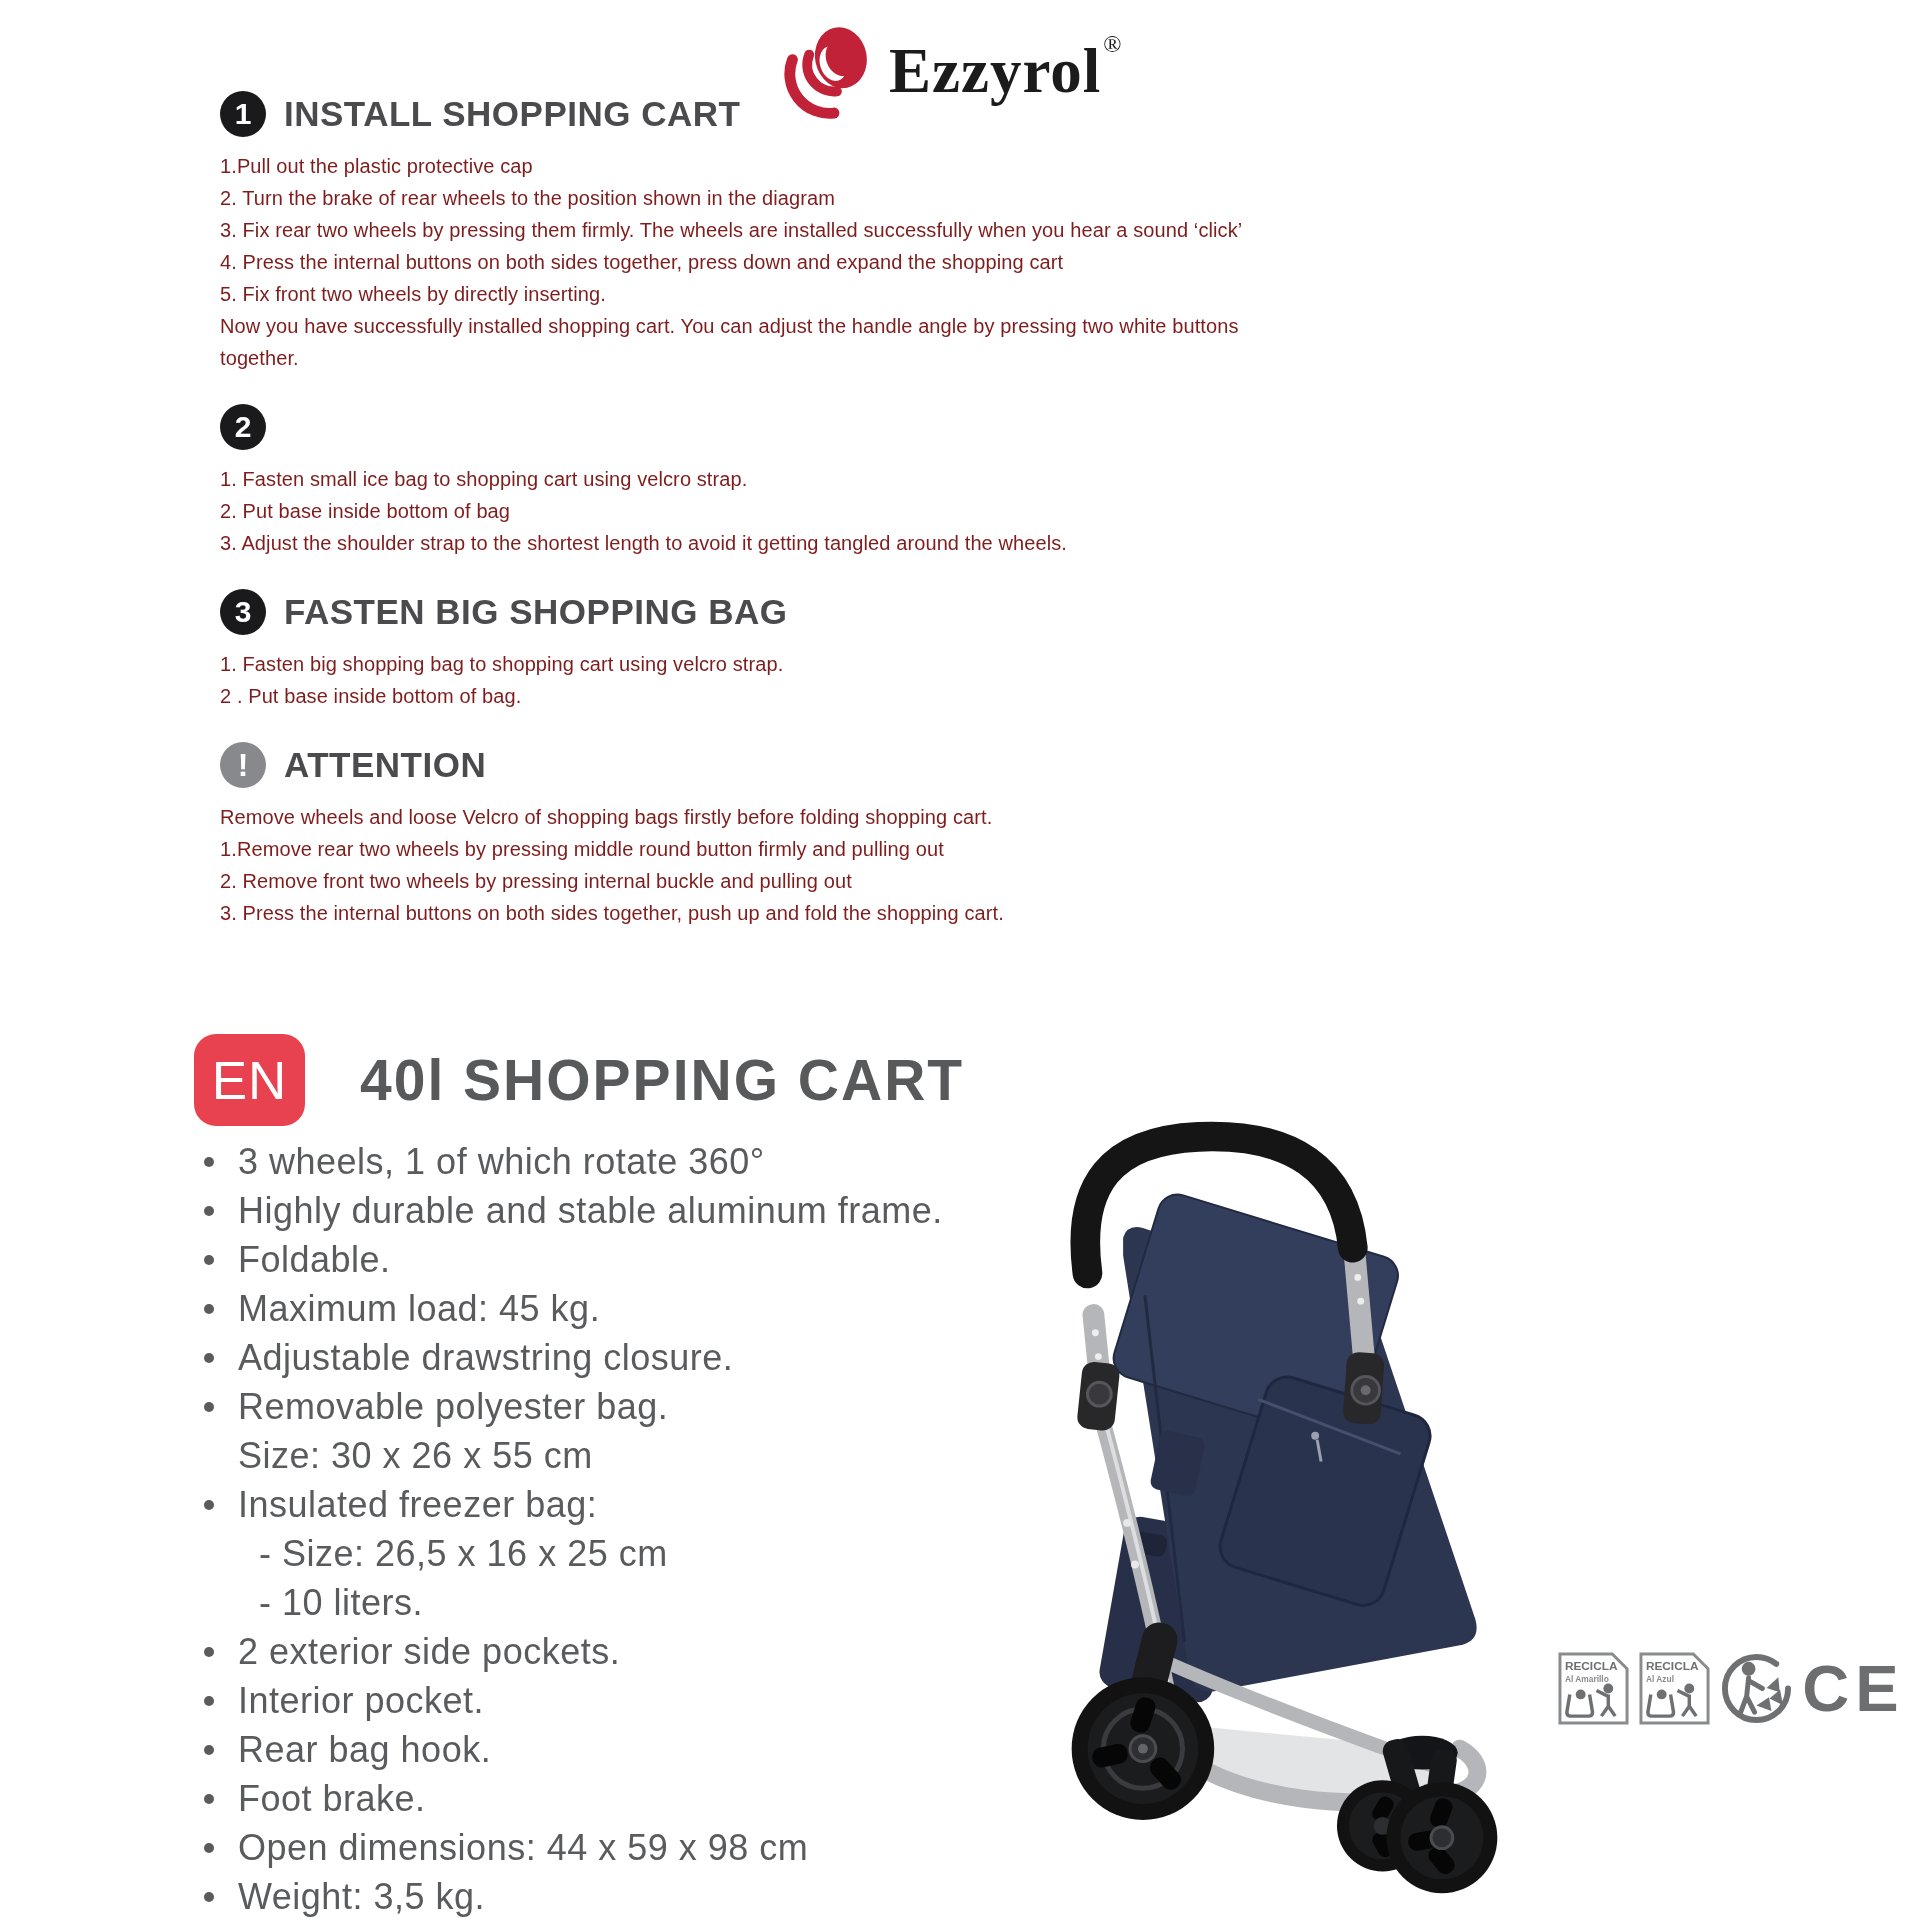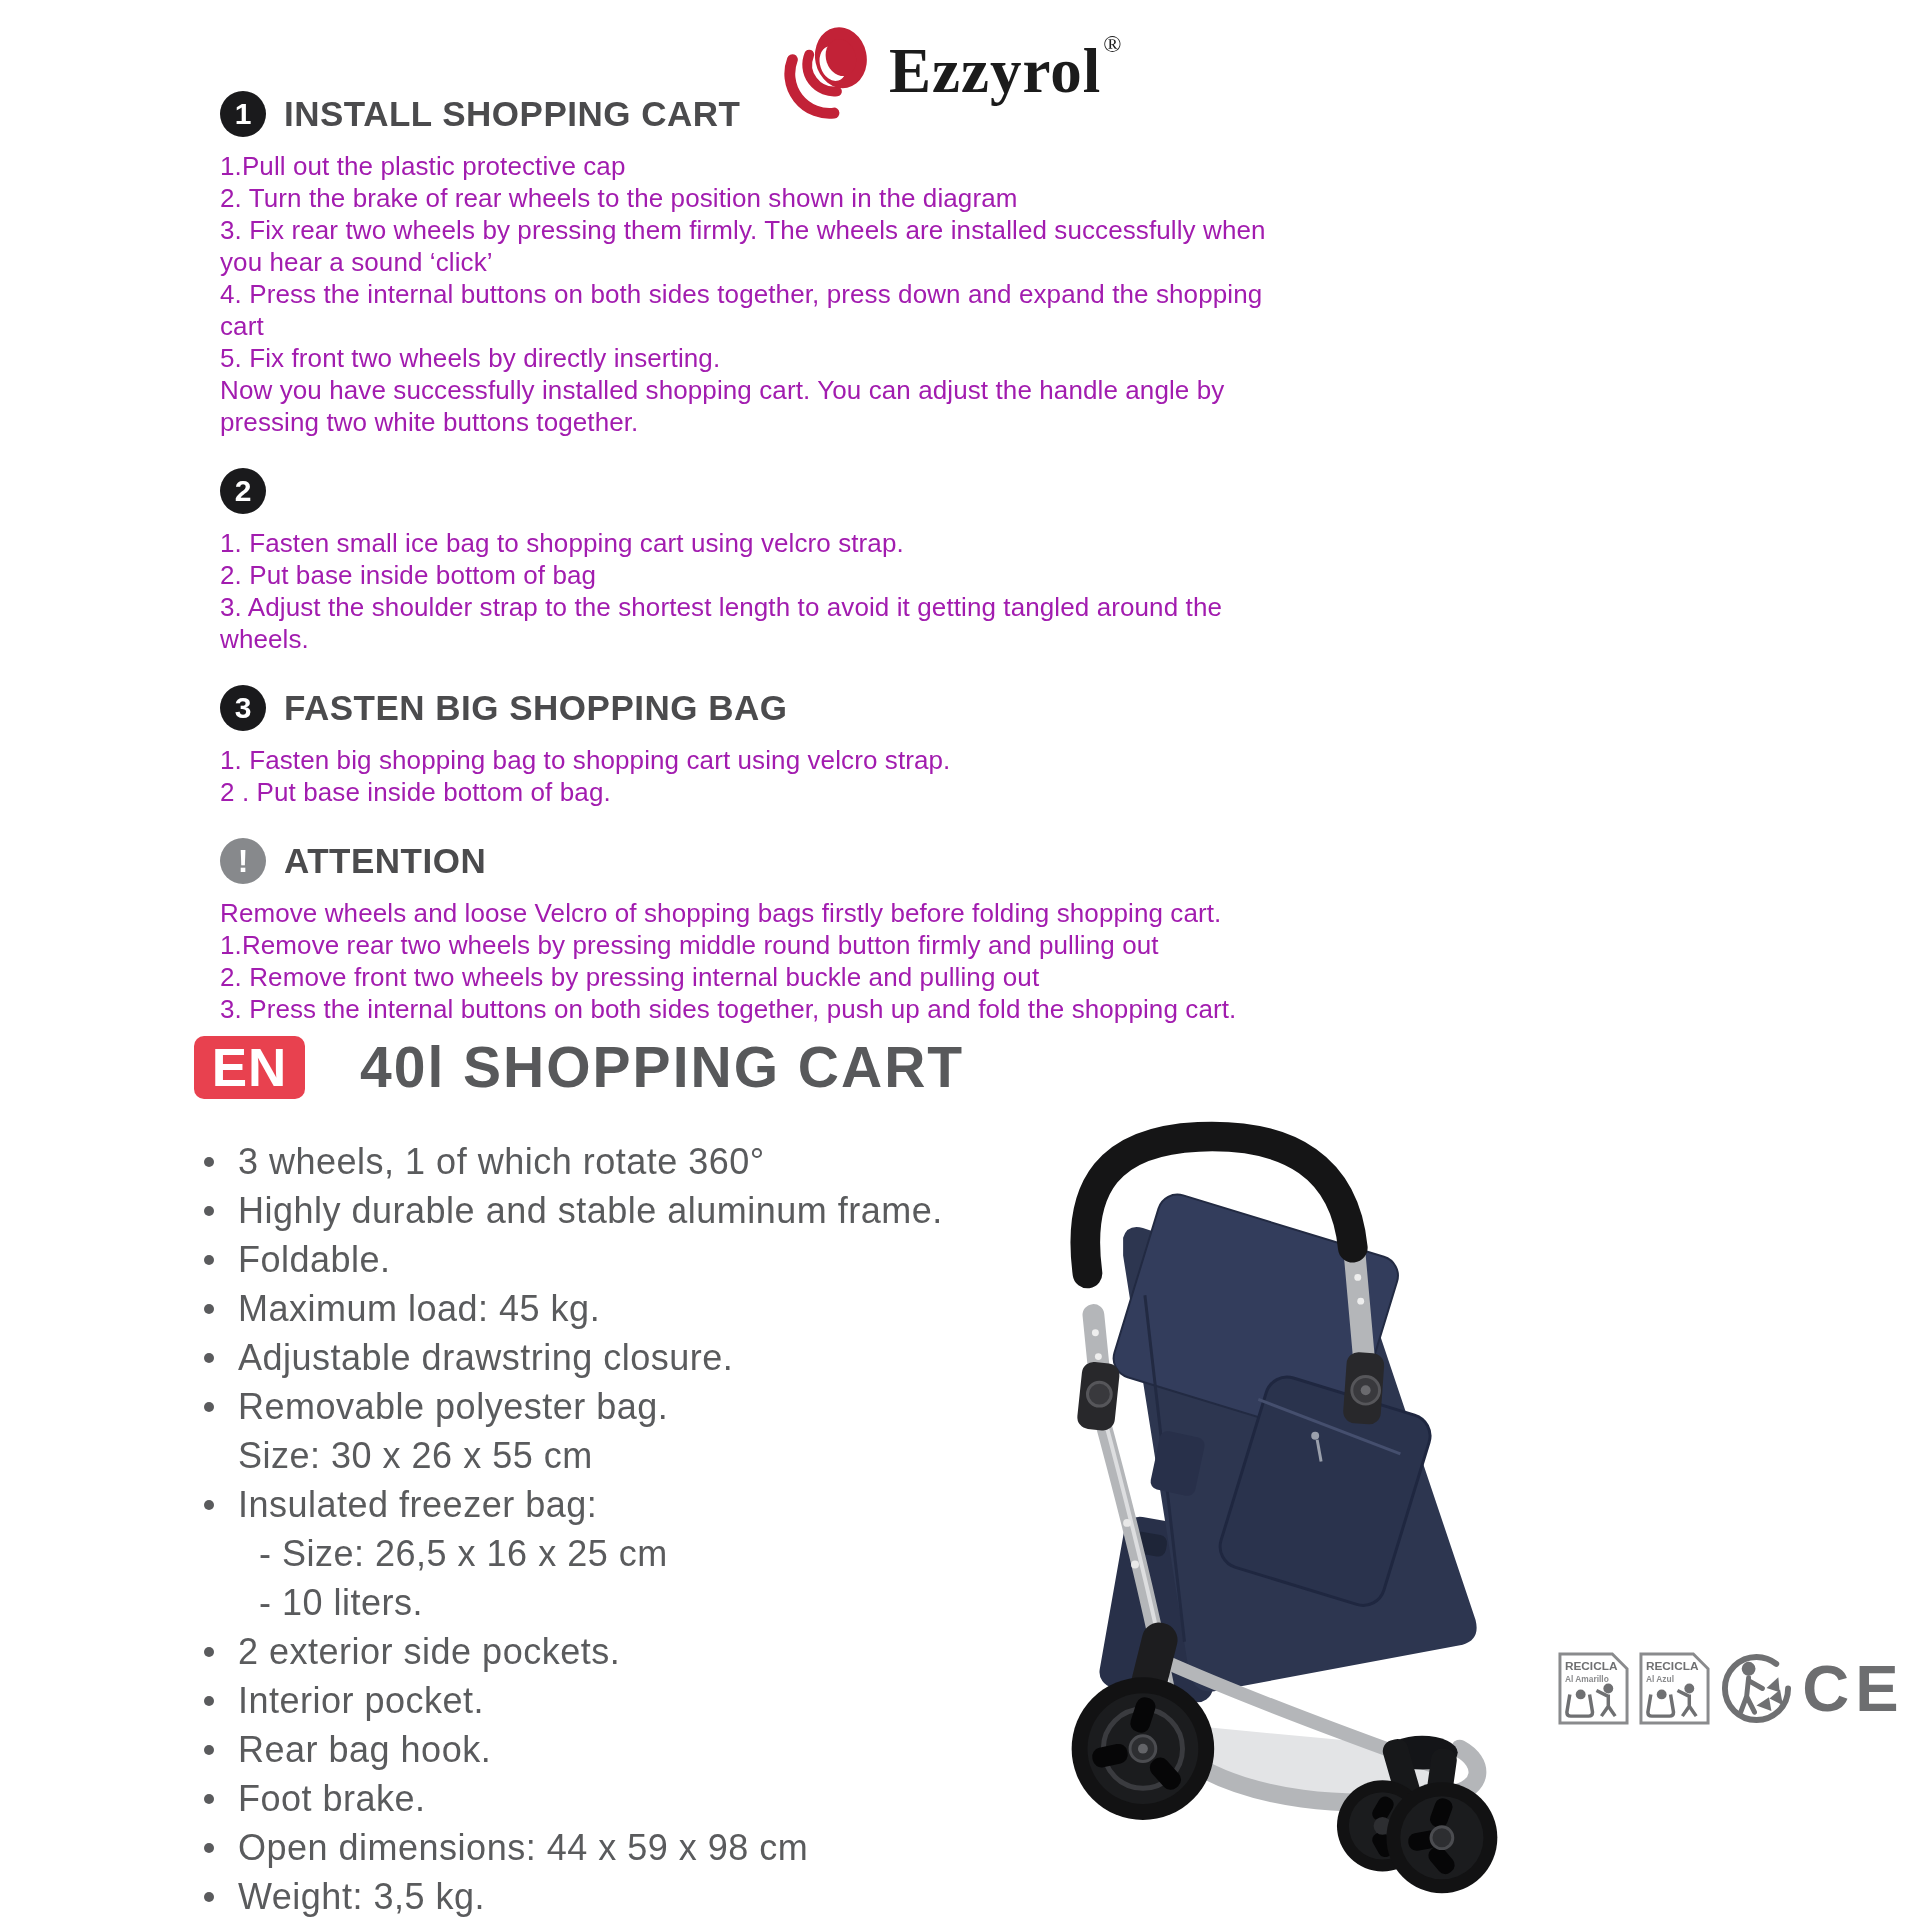--- a/index.html
+++ b/index.html
@@ -21,27 +21,27 @@
   .instructions { position:absolute; left:220px; top:91px; width:1064px; }
   .section { margin-bottom:30px; }
   .section-header { display:flex; align-items:center; gap:18px; margin-bottom:13px; }
   .num-badge { width:46px; height:46px; border-radius:50%; background:#1a1a1c; color:#ffffff;
                font-weight:bold; font-size:30px; display:flex; align-items:center;
                justify-content:center; flex:0 0 auto; }
   .att-badge { width:46px; height:46px; border-radius:50%; background:#87898c; color:#ffffff;
                font-weight:bold; font-size:32px; display:flex; align-items:center;
                justify-content:center; flex:0 0 auto; }
   .section-title { font-size:35px; font-weight:bold; color:#4b4b4d; letter-spacing:0.5px; }
-  .step { font-size:26px; line-height:32px; color:#a21caf; letter-spacing:0.1px; margin:0; }
+  .step { font-size:20px; line-height:32px; color:#7f1d1d; letter-spacing:0.1px; margin:0; }
 
   
   .product-title-row { position:absolute; left:194px; top:1034px; display:flex;
                        align-items:center; gap:55px; }
-  .lang-badge { width:111px; height:63px; background:#e8414f; border-radius:10px;
-                color:#ffffff; font-weight:bold; font-size:53px; display:flex;
+  .lang-badge { width:111px; height:92px; background:#e8414f; border-radius:22px;
+                color:#ffffff; font-weight:normal; font-size:53px; display:flex;
                 align-items:center; justify-content:center; letter-spacing:1px; }
   .product-title { font-size:57px; font-weight:bold; color:#58595b; letter-spacing:2px; }
 
   .features { position:absolute; left:196px; top:1137px; width:871px; }
   .feature { font-size:36px; line-height:49px; color:#5a5b5d; letter-spacing:0.5px;
              display:flex; align-items:flex-start; }
   .feature .dot { width:10px; height:10px; background:#5a5b5d; border-radius:50%;
                   margin:20px 24px 0 8px; flex:0 0 auto; }
   .feature.plain { padding-left:42px; }
   .feature.dash  { padding-left:63px; }

